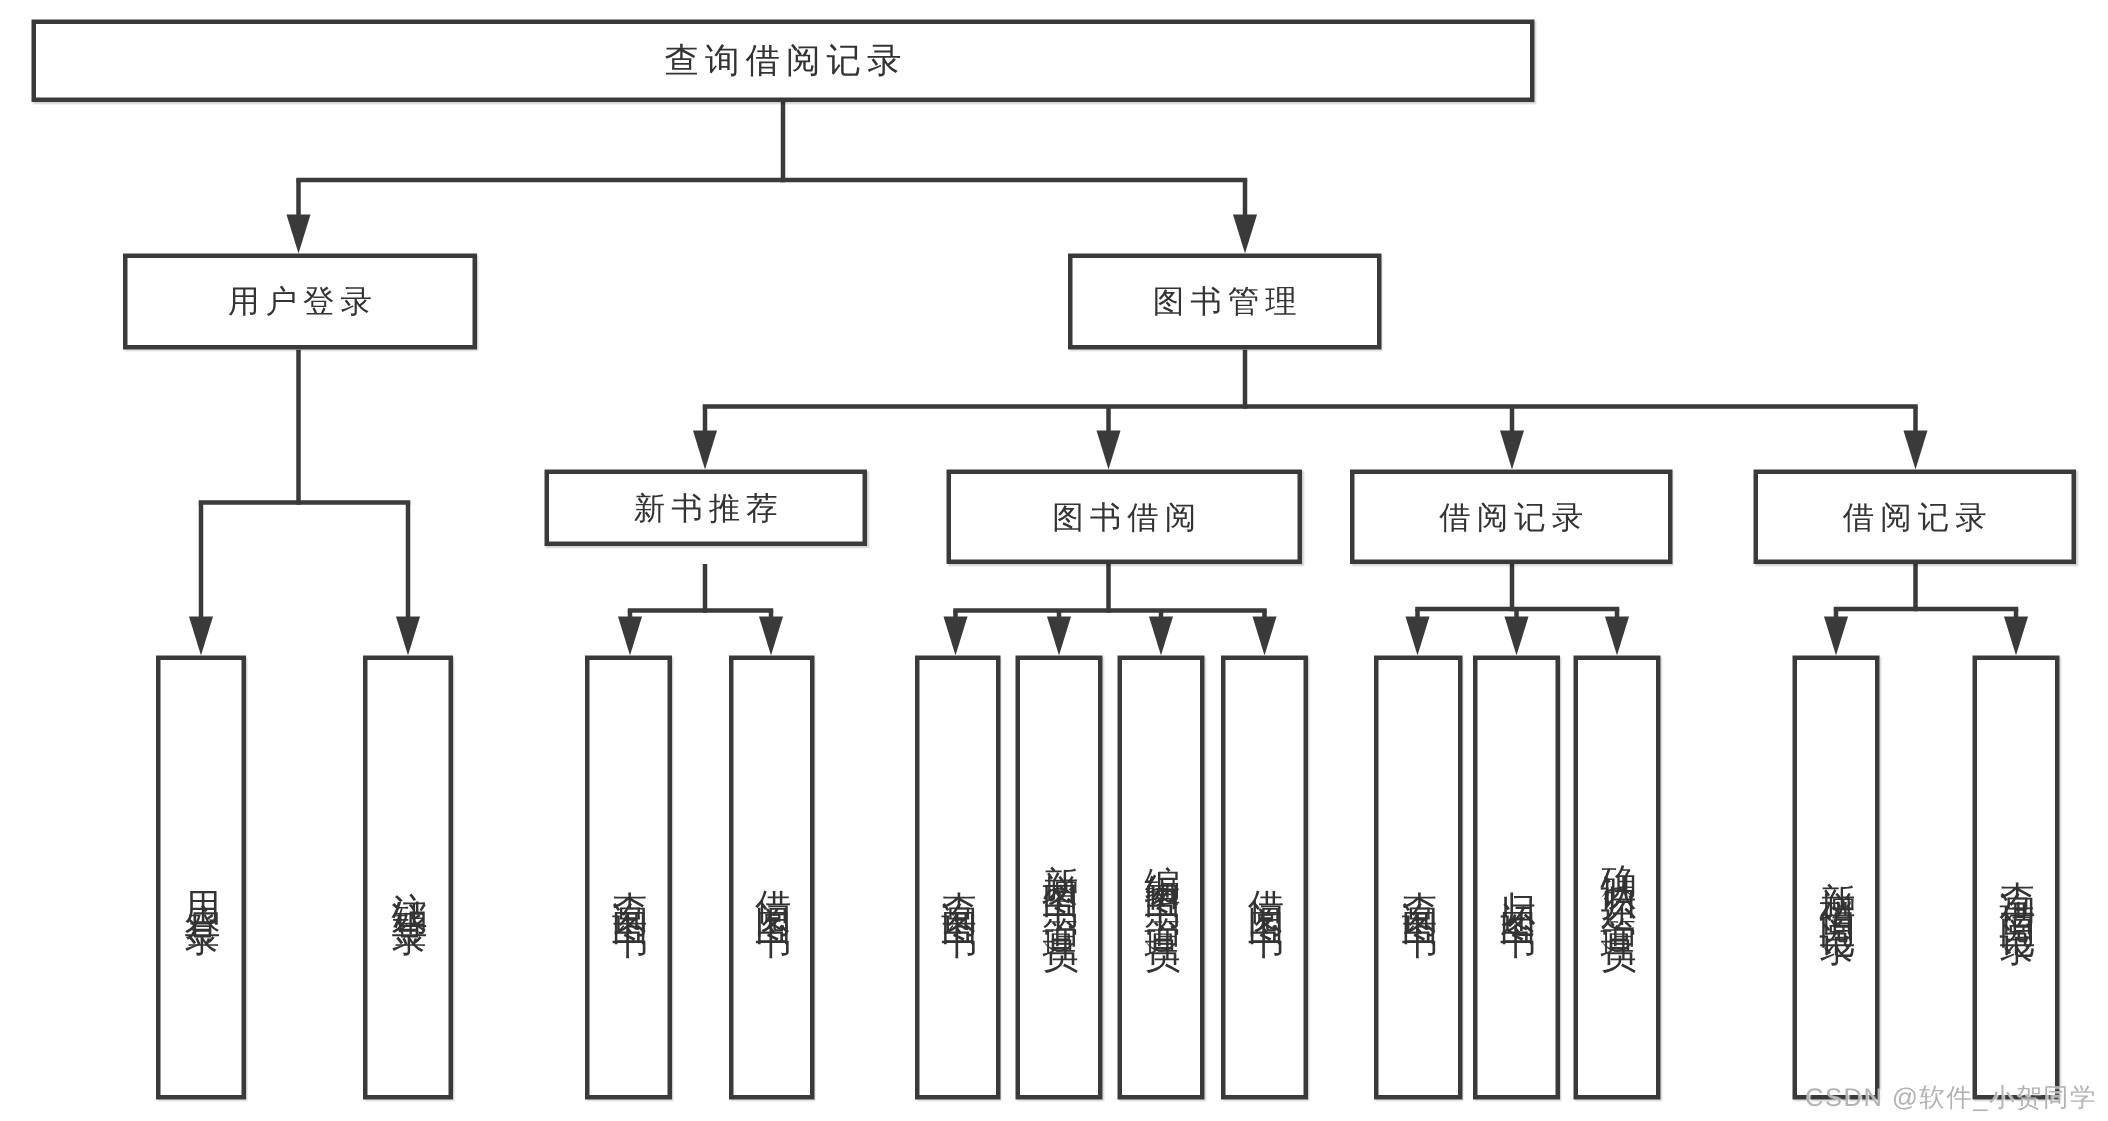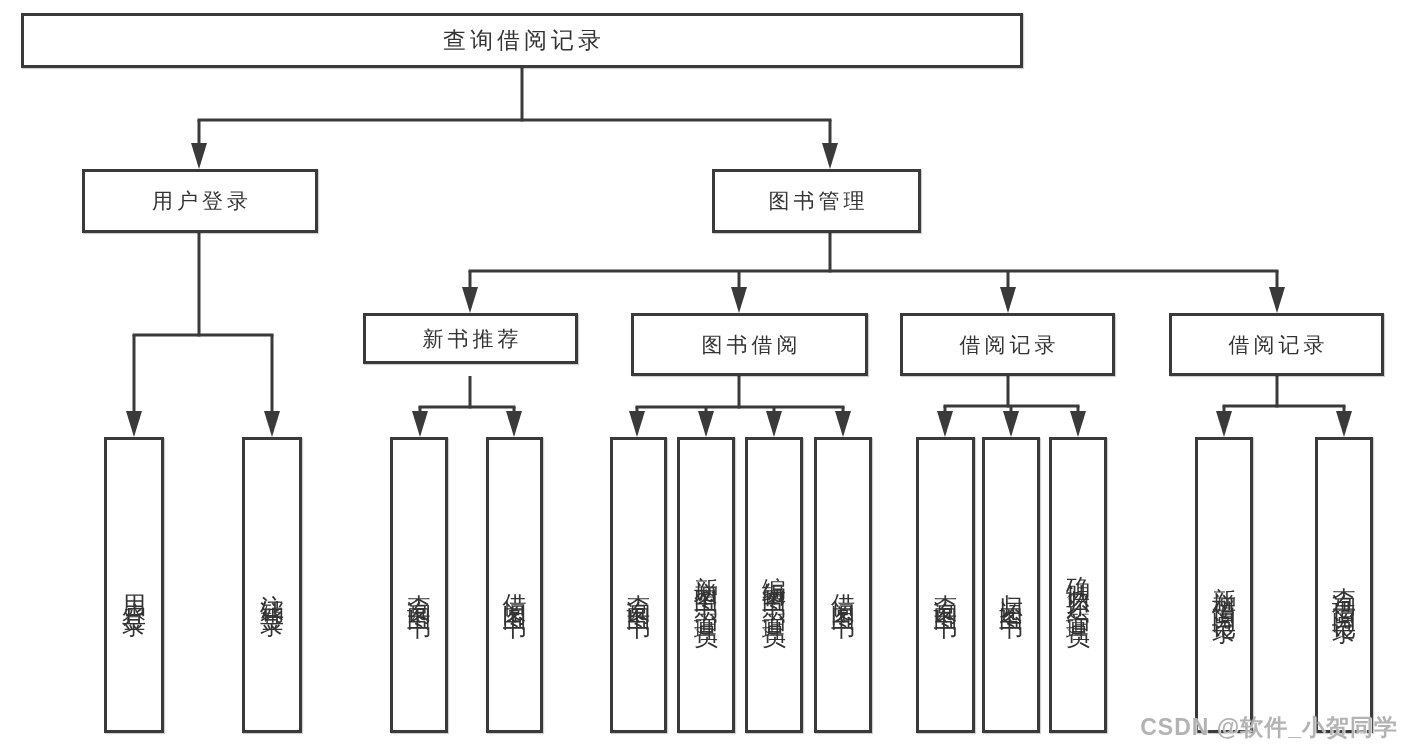--- a/index.html
+++ b/index.html
@@ -49,27 +49,26 @@
     font-size:24px;
     line-height:1;
     letter-spacing:7px;
     padding-top:7px;            
     white-space:nowrap;
     color:var(--text);
   }
   #watermark{
     position:absolute;
     right:7px;bottom:4px;
-    font-size:23px;
+    font-size:17px;
     color:var(--wm);
     letter-spacing:1px;
     text-shadow:1px 1px 1px rgba(255,255,255,0.9);
     white-space:nowrap;
     z-index:5;
-    font-weight:bold;
   }
 </style>
 </head>
 <body>
 
 <div id="stage">
 
   <svg id="wires" width="1405" height="747" viewBox="0 0 1405 747">
 
     <g>

